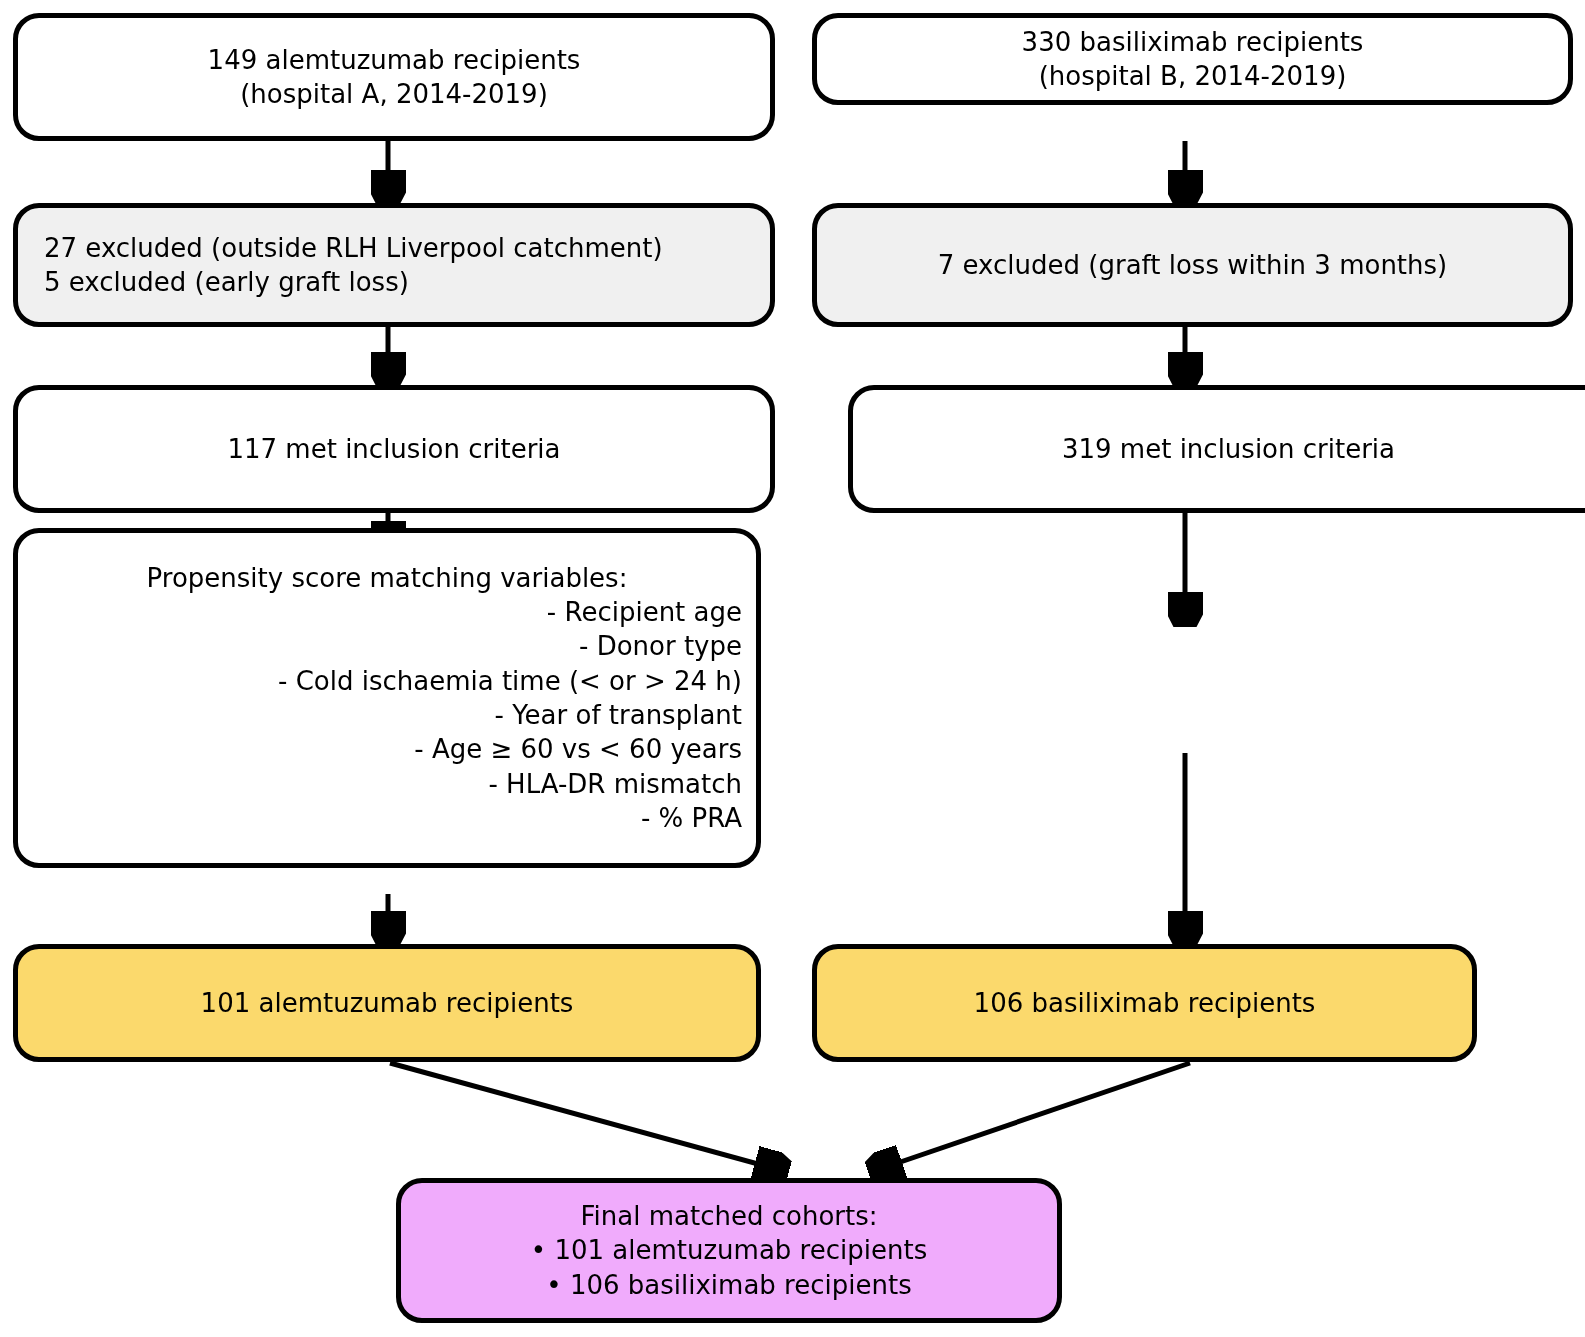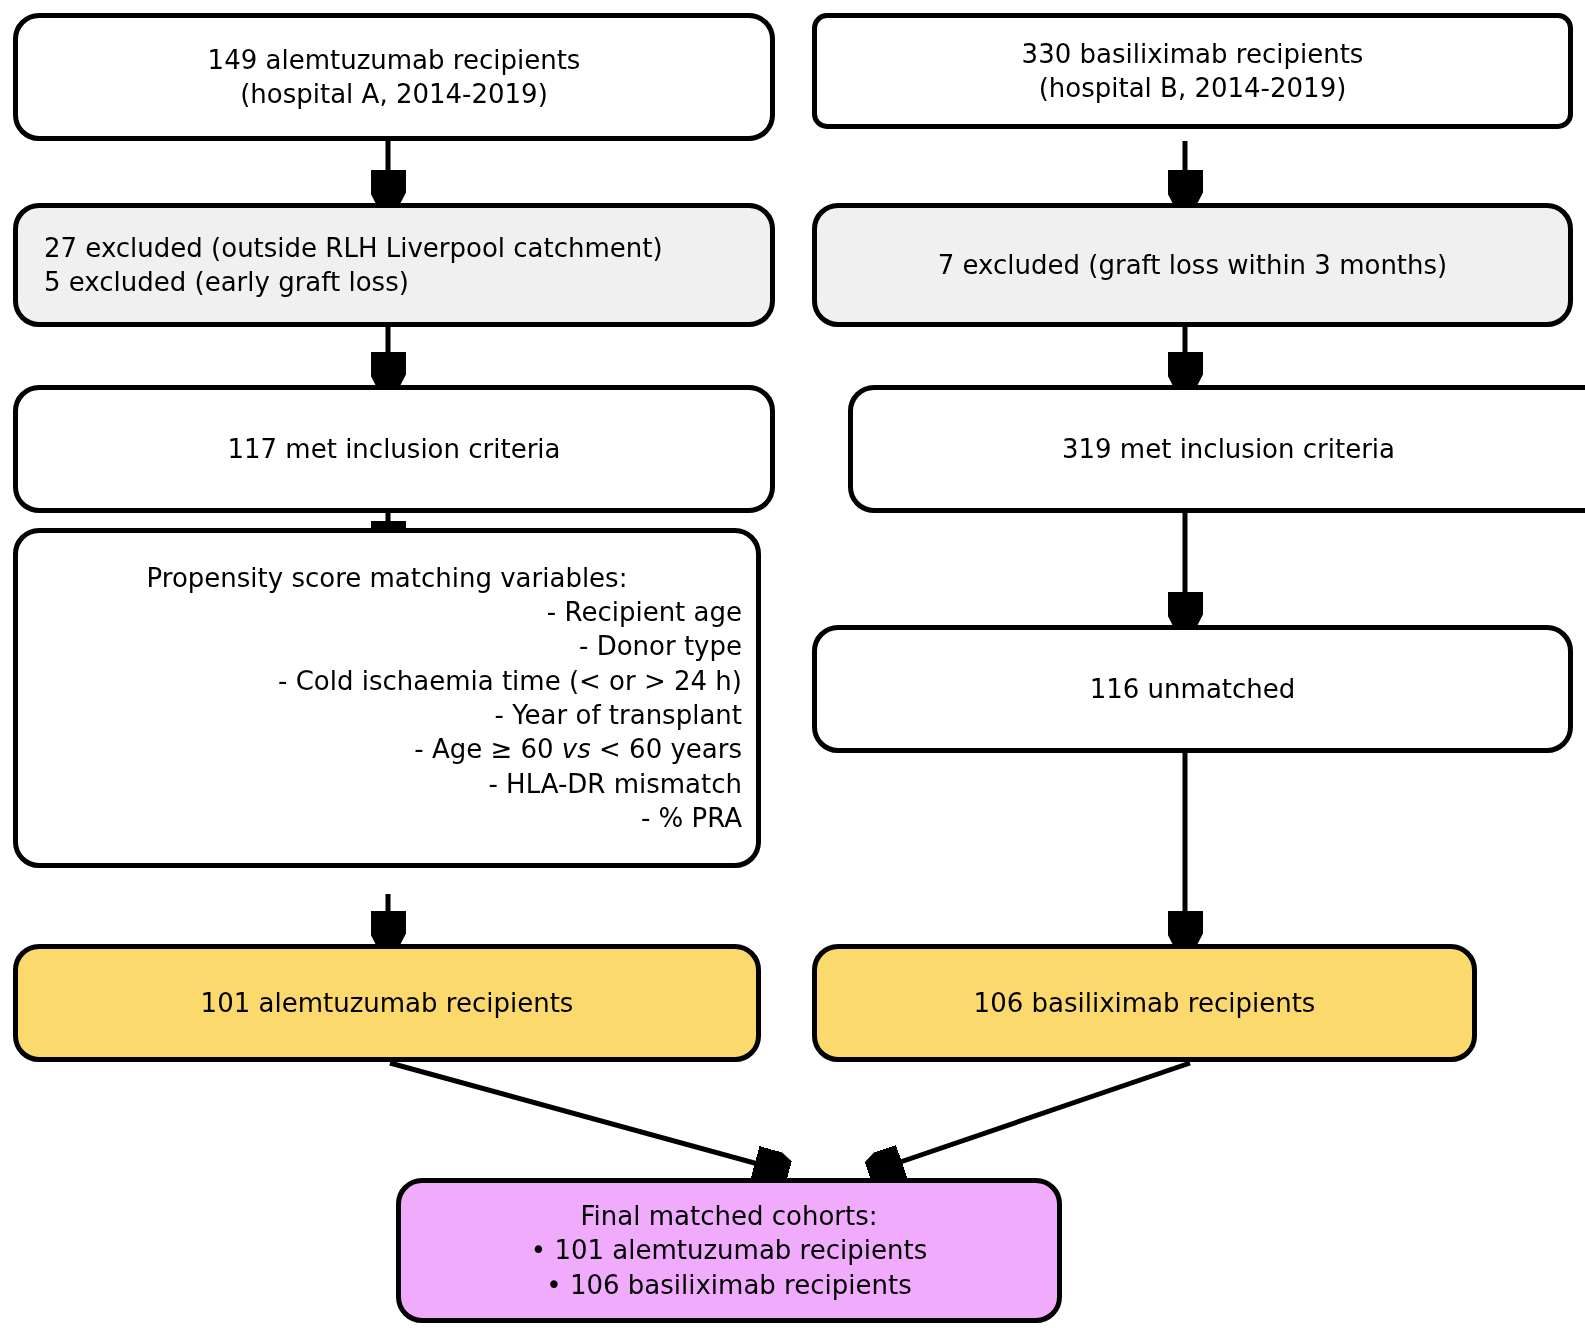--- a/index.html
+++ b/index.html
@@ -28,41 +28,41 @@
     font-size: 26px;
     line-height: 1.32;
     padding: 4px 14px;
     background: #ffffff;
   }
   .node .lines { width: 100%; }
   .node .line { display: block; white-space: nowrap; }
 
   
   #node-alem-source   { left: 13px;  top: 13px;   width: 762px; height: 128px; }
-  #node-basi-source   { left: 812px; top: 13px;   width: 761px; height: 116px; border-radius: 15px; }
+  #node-basi-source   { left: 812px; top: 13px;   width: 761px; height: 92px; }
   #node-alem-excluded { left: 13px;  top: 203px;  width: 762px; height: 124px; background: #f0f0f0; }
   #node-basi-excluded { left: 812px; top: 203px;  width: 761px; height: 124px; background: #f0f0f0; }
   #node-alem-included { left: 13px;  top: 385px;  width: 762px; height: 128px; }
   #node-basi-included { left: 812px; top: 385px;  width: 761px; height: 128px; margin-left: 36px; }
   #node-psm           { left: 13px;  top: 528px;  width: 748px; height: 340px; }
   #node-unmatched     { left: 812px; top: 625px;  width: 761px; height: 128px; }
   #node-alem-matched  { left: 13px;  top: 944px;  width: 748px; height: 118px; background: #fbd96c; }
   #node-basi-matched  { left: 812px; top: 944px;  width: 665px; height: 118px; background: #fbd96c; }
   #node-final         { left: 396px; top: 1178px; width: 666px; height: 145px; background: #f0abfc; }
 
   #node-alem-excluded .lines,
   #node-psm .lines { width: 100%; }
 
   #node-alem-excluded { justify-content: flex-start; padding-left: 26px; }
   #node-alem-excluded .line { text-align: left; }
 
   .psm-title { text-align: center; }
   .psm-item  { text-align: right; }
 
-  .italic { font-style: italic; }
+  .italic { }
 
   svg#edges {
     position: absolute;
     left: 0; top: 0;
     width: 1585px;
     height: 1337px;
     pointer-events: none;
   }
   svg#edges line, svg#edges path { stroke: #000000; stroke-width: 5; fill: none; }
 </style>
@@ -137,25 +137,20 @@
       <span class="line psm-item">- Recipient age</span>
       <span class="line psm-item">- Donor type</span>
       <span class="line psm-item">- Cold ischaemia time (&lt; or &gt; 24 h)</span>
       <span class="line psm-item">- Year of transplant</span>
       <span class="line psm-item"><span>- Age ≥ 60 </span><span class="italic">vs</span><span> &lt; 60 years</span></span>
       <span class="line psm-item">- HLA-DR mismatch</span>
       <span class="line psm-item">- % PRA</span>
     </div>
   </div>
 
-  <div class="node" id="node-unmatched">
-    <div class="lines">
-      <span class="line">116 unmatched</span>
-    </div>
-  </div>
 
   <div class="node" id="node-alem-matched">
     <div class="lines">
       <span class="line">101 alemtuzumab recipients</span>
     </div>
   </div>
 
   <div class="node" id="node-basi-matched">
     <div class="lines">
       <span class="line">106 basiliximab recipients</span>

